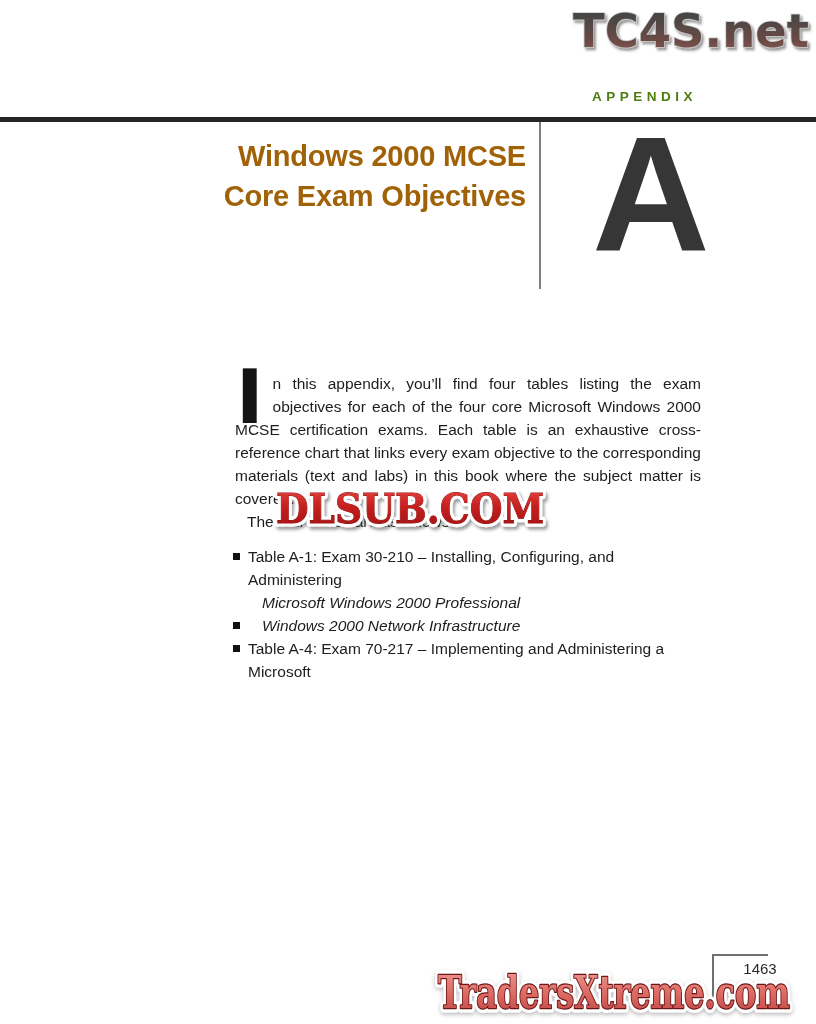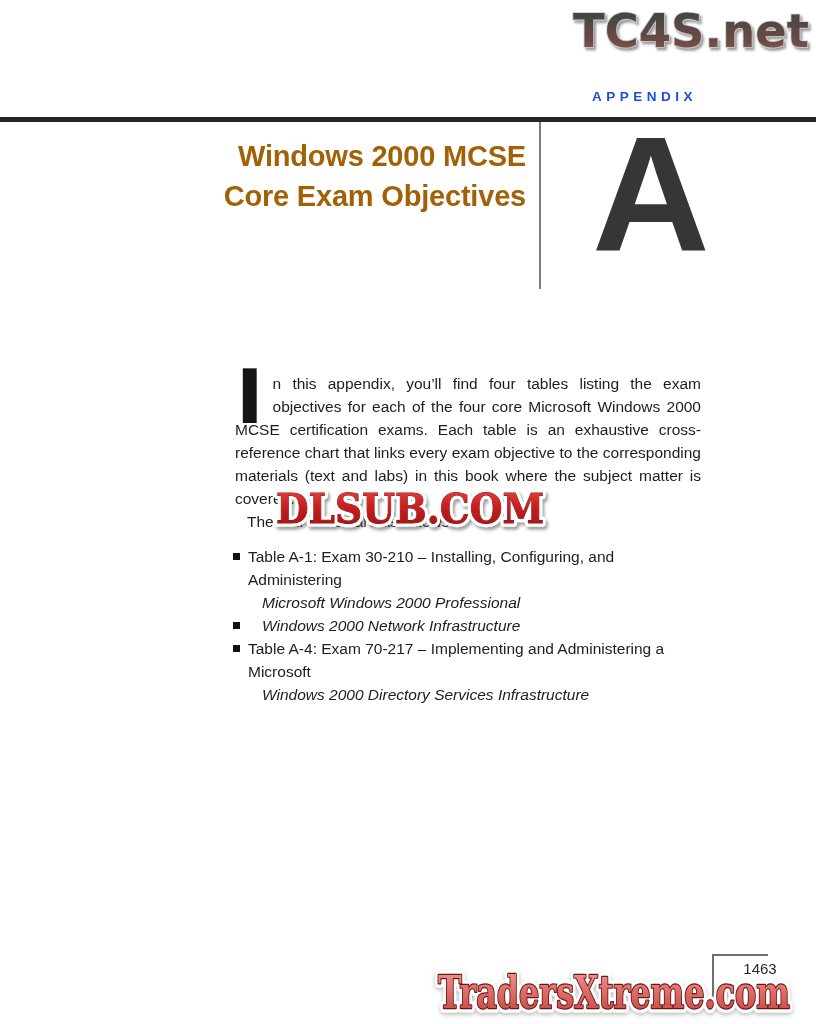--- a/index.html
+++ b/index.html
@@ -9,21 +9,21 @@
     margin:0 auto;
     background:#ffffff;
     overflow:hidden;
     font-family:"Liberation Sans",sans-serif;
   }
 
   
   .kicker{
     position:absolute;top:89px;right:119px;
     font-size:13.5px;font-weight:bold;letter-spacing:4.5px;
-    color:#1d4ed8;
+    color:#4d7c0f;
   }
   .top-rule{
     position:absolute;left:0;top:117px;width:816px;height:5px;
     background:#262626;
   }
   .v-divider{
     position:absolute;left:539px;top:122px;width:2px;height:167px;
     background:#7d7d7d;
   }
   .chapter-title{
@@ -168,21 +168,20 @@
         <div class="l1">Table A-1: Exam 30-210 – Installing, Configuring, and Administering</div>
         <div class="l2">Microsoft Windows 2000 Professional</div>
       </li>
       <li>
         <span class="sq"></span>
         <div class="l2">Windows 2000 Network Infrastructure</div>
       </li>
       <li>
         <span class="sq"></span>
         <div class="l1">Table A-4: Exam 70-217 – Implementing and Administering a Microsoft</div>
-        <div class="l2">Windows 2000 Directory Services Infrastructure</div>
       </li>
     </ul>
   </div>
 
   <svg class="wm wm-mid" width="292" height="54" viewBox="0 0 292 54">
     <text class="t-dl-back" x="146" y="41" text-anchor="middle" textLength="268" lengthAdjust="spacingAndGlyphs">DLSUB.COM</text>
     <text class="t-dl-front" x="146" y="41" text-anchor="middle" textLength="268" lengthAdjust="spacingAndGlyphs">DLSUB.COM</text>
   </svg>
 
   <div class="folio-bracket"></div>

